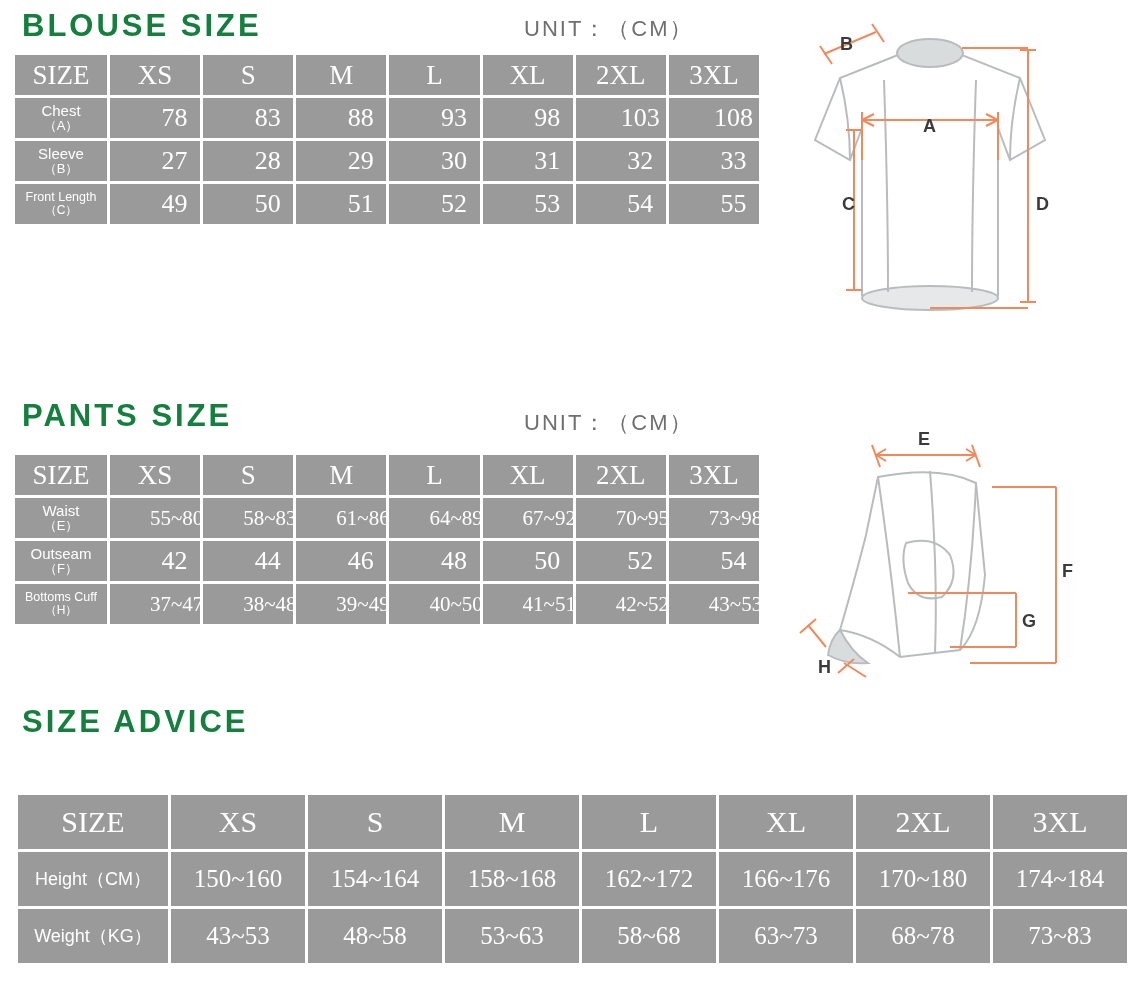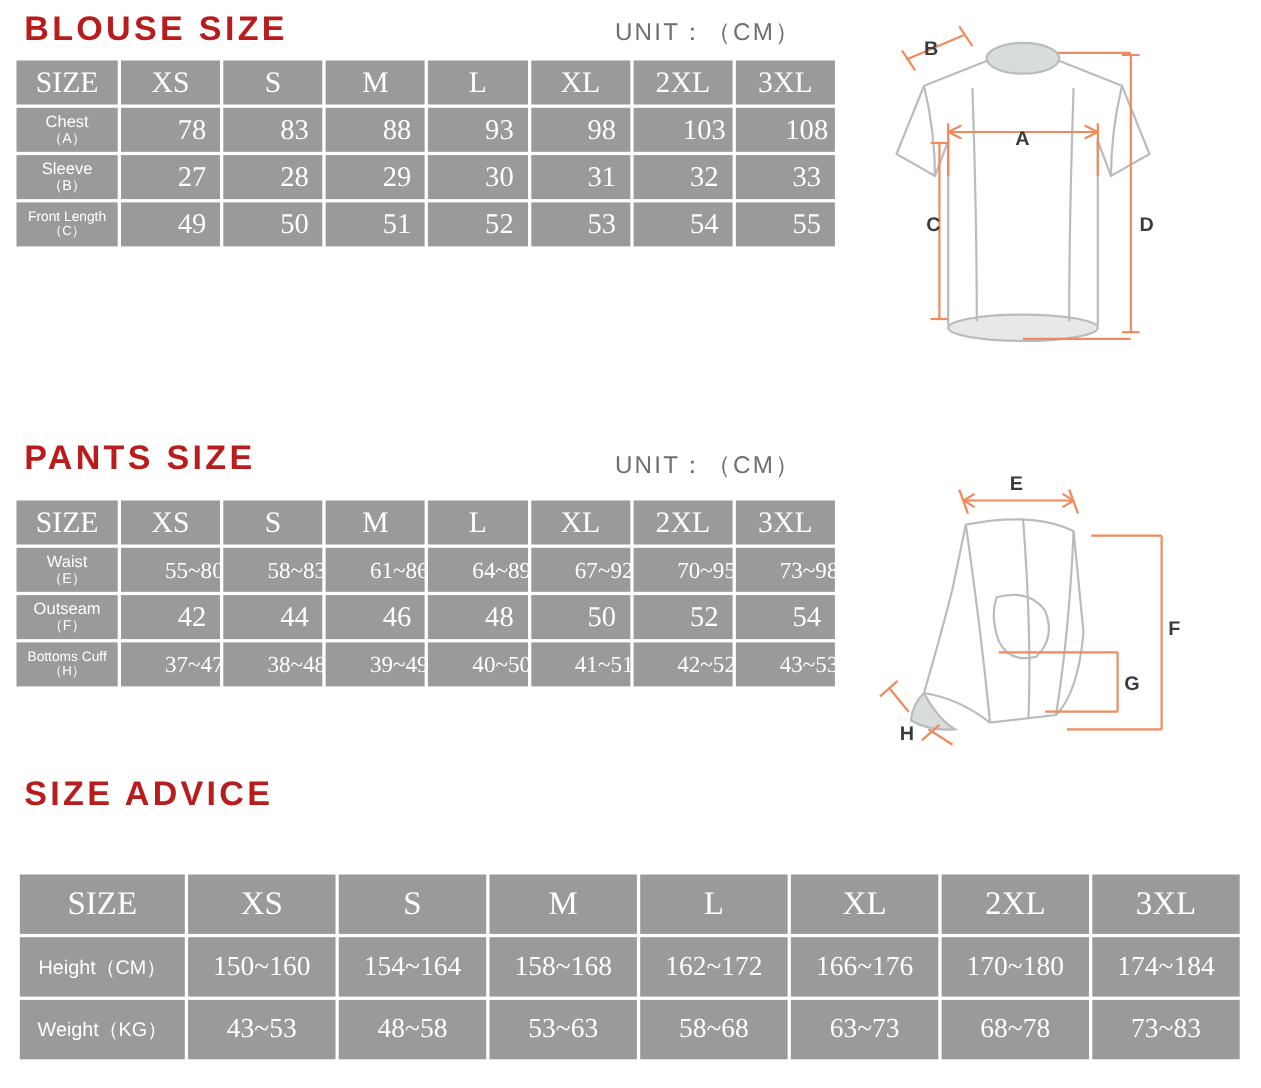--- a/index.html
+++ b/index.html
@@ -13,31 +13,30 @@
     position: relative;
     font-family: "Liberation Serif", serif;
     color: #ffffff;
     overflow: hidden;
   }
 
   .section-title {
     position: absolute;
     font-family: "Liberation Sans", sans-serif;
     font-weight: bold;
-    color: #b91c1c;
+    color: #15803d;
     letter-spacing: 3px;
     font-size: 31px;
   }
   .unit-label {
     position: absolute;
     font-family: "Liberation Sans", sans-serif;
     color: #6f6f6f;
     letter-spacing: 2px;
     font-size: 22px;
-    margin-left: 35px;
   }
 
   table.size-table {
     position: absolute;
     border-collapse: separate;
     border-spacing: 3px;
     table-layout: fixed;
   }
   table.size-table td {
     background: #9a9a9a;

